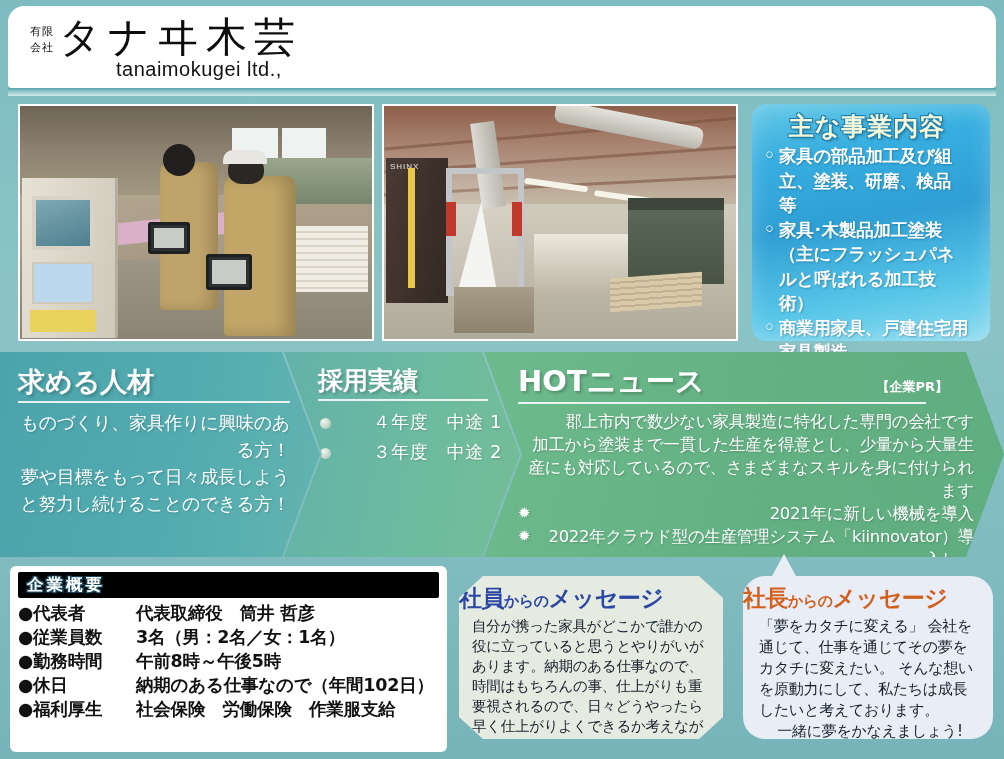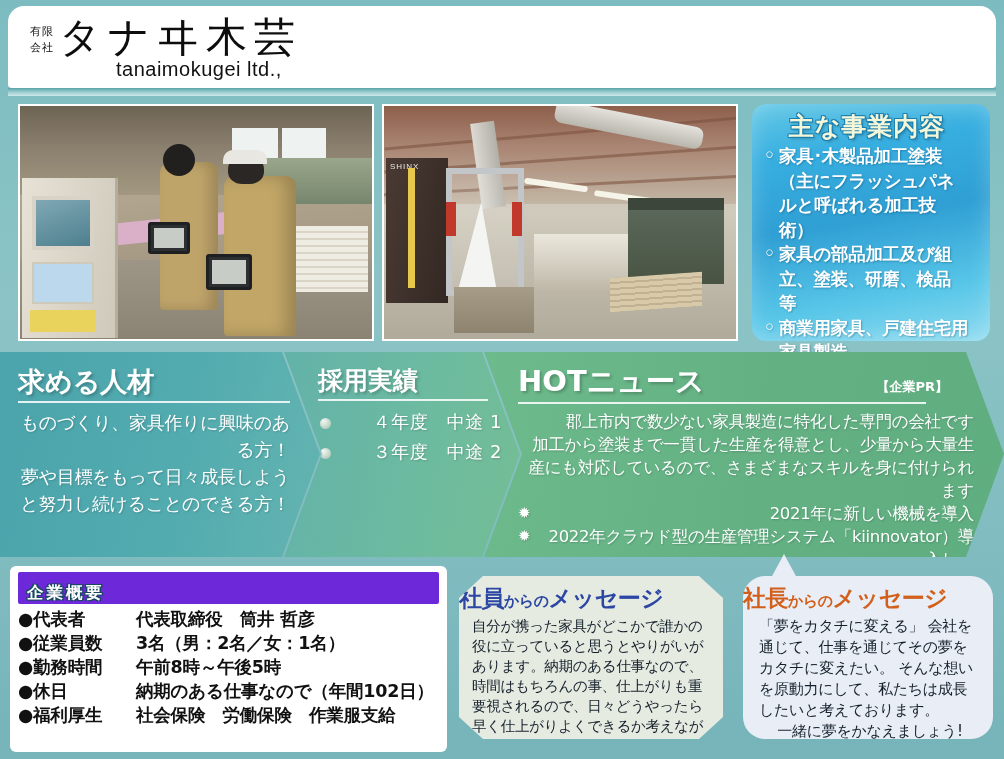--- a/index.html
+++ b/index.html
@@ -163,21 +163,21 @@
   .c3 p { font-size:16.5px; line-height:23px; letter-spacing:-.3px; }
   .c3 ul { list-style:none; }
   .c3 li { font-size:16.5px; line-height:23px; letter-spacing:-.3px;
            padding-left:19px; position:relative; }
   .c3 li::before { content:"✹"; position:absolute; left:0; top:0; font-size:15px; color:#fff; }
   .c3 li .cont { display:block; padding-left:6px; }
 
   
   .overview { position:absolute; left:10px; top:566px; width:437px; height:186px;
               background:#fff; border-radius:6px; padding:6px 8px; }
-  .ov-head { background:#6d28d9; height:32px; border-radius:2px; display:flex; align-items:flex-end;
+  .ov-head { background:#000000; height:26px; border-radius:2px; display:flex; align-items:center;
              padding-left:9px; }
   .ov-head span { font-size:16.5px; font-weight:bold; color:#fff; letter-spacing:3px;
      font-family:"DejaVu Sans",sans-serif;
      text-shadow:1.4px 1.4px 0 #16485e,-1.4px 1.4px 0 #16485e,1.4px -1.4px 0 #16485e,-1.4px -1.4px 0 #16485e; }
   .ov-row { display:flex; font-family:"DejaVu Sans",sans-serif; font-weight:bold;
             font-size:17.5px; line-height:24px; color:#111; letter-spacing:-.2px; }
   .ov-label { width:118px; flex:none; }
   .ov-val { flex:1; }
   .ov-val .sub { display:block; }
 
@@ -269,22 +269,22 @@
       <div class="red r2"></div>
       <div class="sail"></div>
       <div class="ply"></div>
       <div class="table"></div>
     </div>
   </div>
 
   <div class="bizbox">
     <h2>主な事業内容</h2>
     <ul>
+      <li>家具の部品加工及び組立、塗装、研磨、検品 等</li>
       <li>家具･木製品加工塗装（主にフラッシュパネルと呼ばれる加工技術）</li>
-      <li>家具の部品加工及び組立、塗装、研磨、検品 等</li>
       <li>商業用家具、戸建住宅用家具製造</li>
     </ul>
   </div>
 
   <div class="band">
 
     <div class="chev c1">
       <div class="inner">
         <h2>求める人材</h2>
         <div class="rule"></div>

